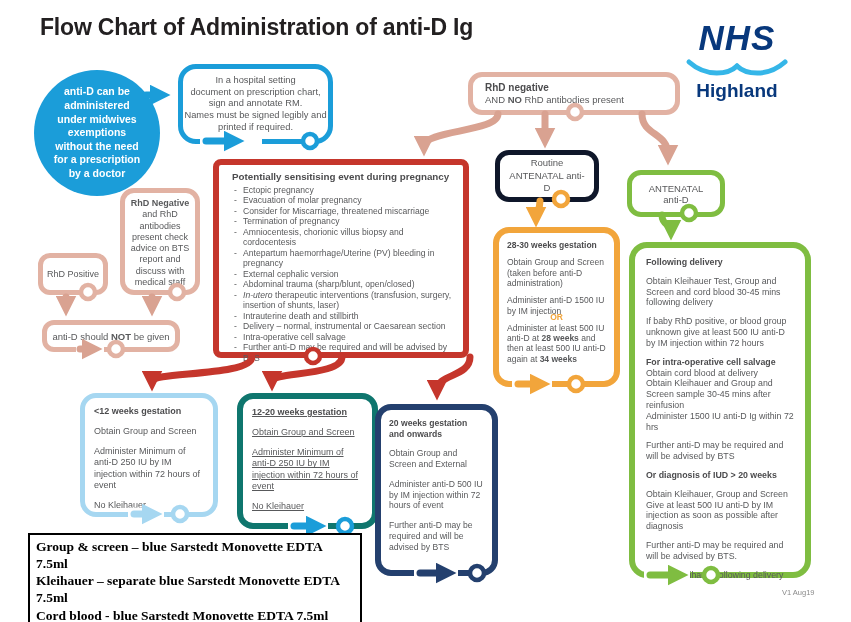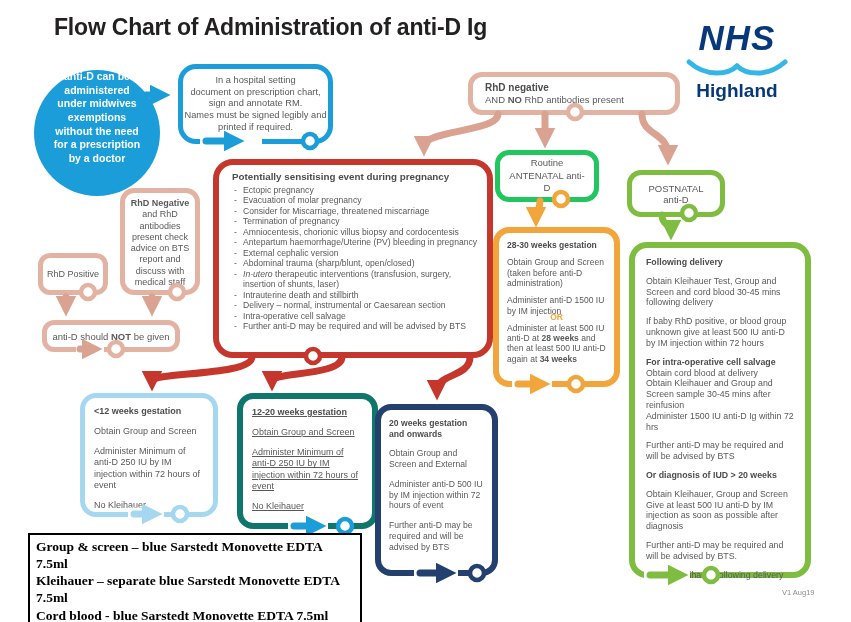--- a/index.html
+++ b/index.html
@@ -1,60 +1,60 @@
 <!DOCTYPE html>
 <html><head>
 <meta charset="utf-8">
 <style>
   html,body{margin:0;padding:0;background:#fff;}
   .page{position:relative;width:851px;height:622px;background:#fff;overflow:hidden;
         font-family:"Liberation Sans",sans-serif;color:#58595b;}
-  .title{position:absolute;left:54px;top:14px;font-size:23px;font-weight:bold;color:#232021;letter-spacing:-0.2px;}
+  .title{position:absolute;left:40px;top:14px;font-size:23px;font-weight:bold;color:#232021;letter-spacing:-0.2px;}
 
   
   .logo{position:absolute;left:684px;top:20px;width:106px;text-align:center;color:#08387c;}
   .logo .nhs{font-size:35px;font-weight:bold;font-style:italic;letter-spacing:1px;line-height:36px;}
   .logo .region{font-size:19px;font-weight:bold;line-height:20px;margin-top:1px;}
 
   
   .box{position:absolute;background:#fff;box-sizing:border-box;z-index:2;}
   .bt{font-weight:bold;color:#4c4c4e;}
   .box p{margin:0 0 9px 0;}
   .ctr{display:flex;align-items:center;justify-content:center;text-align:center;}
 
   .circle{position:absolute;left:34px;top:70px;width:126px;height:126px;border-radius:50%;
           background:#1b9dd9;color:#fff;font-weight:bold;font-size:10.5px;line-height:1.3;
-          display:flex;justify-content:center;text-align:center;z-index:2;}
+          display:flex;align-items:center;justify-content:center;text-align:center;z-index:2;}
 
   .hospital{left:178px;top:64px;width:155px;height:80px;border:5px solid #1b9dd9;border-radius:18px;
             font-size:9.3px;line-height:1.26;text-align:center;padding-top:6px;}
   .pinktop{left:468px;top:72px;width:212px;height:43px;border:5px solid #e2b2a3;border-radius:14px;
            font-size:9.5px;padding:4px 12px;line-height:1.3;}
   .pinktop .bt{font-size:10px;}
-  .redbox{left:213px;top:159px;width:280px;height:199px;border:6px solid #c5362c;border-radius:20px;
+  .redbox{left:213px;top:159px;width:256px;height:199px;border:6px solid #c5362c;border-radius:8px;
           font-size:8.6px;line-height:1.22;padding:6px 6px 2px 13px;}
   .redbox .bt{font-size:9.8px;margin-bottom:2px;}
   .redbox ul{list-style:none;margin:0;padding:0;}
   .redbox li{position:relative;padding-left:11px;}
   .redbox li::before{content:"-";position:absolute;left:2px;}
   .antibodies{left:120px;top:188px;width:80px;height:107px;border:5px solid #e2b2a3;border-radius:14px;
               font-size:9px;line-height:1.25;text-align:center;padding:5px 3px;}
   .rhdpos{left:38px;top:253px;width:70px;height:42px;border:5px solid #e2b2a3;border-radius:12px;font-size:9px;justify-content:center;}
   .noantid{left:42px;top:320px;width:138px;height:32px;border:5px solid #e2b2a3;border-radius:12px;font-size:9.5px;}
   .w12{left:80px;top:393px;width:138px;height:124px;border:5px solid #a6d7f1;border-radius:16px;
        font-size:9px;line-height:1.24;padding:8px 9px;}
   .w1220{left:237px;top:393px;width:141px;height:136px;border:6px solid #0f766e;border-radius:16px;
        font-size:9px;line-height:1.24;padding:8px 9px;text-decoration:underline;}
   .w20{left:375px;top:404px;width:123px;height:172px;border:6px solid #24406e;border-radius:16px;
        font-size:8.6px;line-height:1.25;padding:8px 8px;}
   .w2830{left:493px;top:227px;width:127px;height:160px;border:6px solid #f2a53b;border-radius:16px;
        font-size:8.5px;line-height:1.22;padding:7px 8px;}
   .w2830 p{margin-bottom:7px;}
   .w2830 .or{font-weight:bold;color:#f2a53b;text-align:center;margin:-4px 0 0 0;}
-  .routine{left:495px;top:150px;width:104px;height:52px;border:5px solid #22c55e;border-radius:14px;
+  .routine{left:495px;top:150px;width:104px;height:52px;border:5px solid #0f172a;border-radius:14px;
        font-size:9.5px;line-height:1.3;padding:0 8px;}
   .postnatal{left:627px;top:170px;width:98px;height:47px;border:5px solid #7fbd41;border-radius:14px;
        font-size:9.5px;padding:0 8px;}
   .green{left:629px;top:242px;width:182px;height:336px;border:6px solid #7fbd41;border-radius:18px;
        font-size:8.8px;line-height:1.23;padding:9px 11px;}
   .green p{margin:0 0 8px 0;}
   .green p.tight{margin:0;}
   .green p.gap{margin-top:8px;}
 
   .legend{position:absolute;left:28px;top:533px;width:334px;height:92px;border:2px solid #000;background:#fff;
@@ -135,21 +135,21 @@
 
   <div class="box noantid ctr">
     <span><span>anti-D should </span><b>NOT</b><span> be given</span></span>
   </div>
 
   <div class="box routine ctr">
     <span>Routine ANTENATAL anti-D</span>
   </div>
 
   <div class="box postnatal ctr">
-    <span>POSTNATAL anti-D</span>
+    <span>ANTENATAL anti-D</span>
   </div>
 
   <div class="box w12">
     <p class="bt">&lt;12 weeks gestation</p>
     <p>Obtain Group and Screen</p>
     <p>Administer Minimum of anti-D 250 IU by IM injection within 72 hours of event</p>
     <p>No Kleihauer</p>
   </div>
 
   <div class="box w1220">

